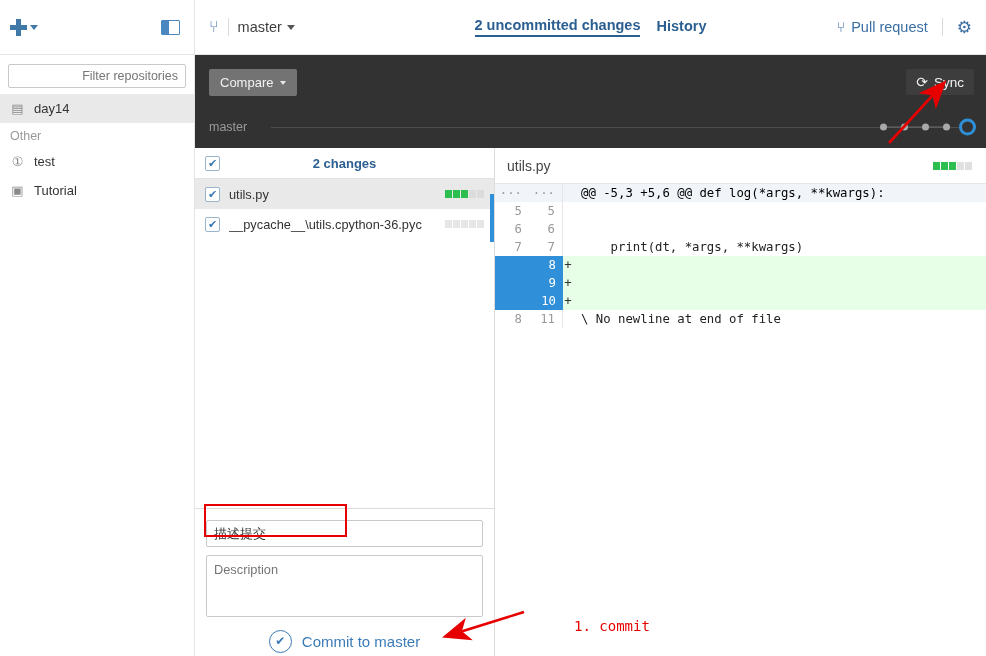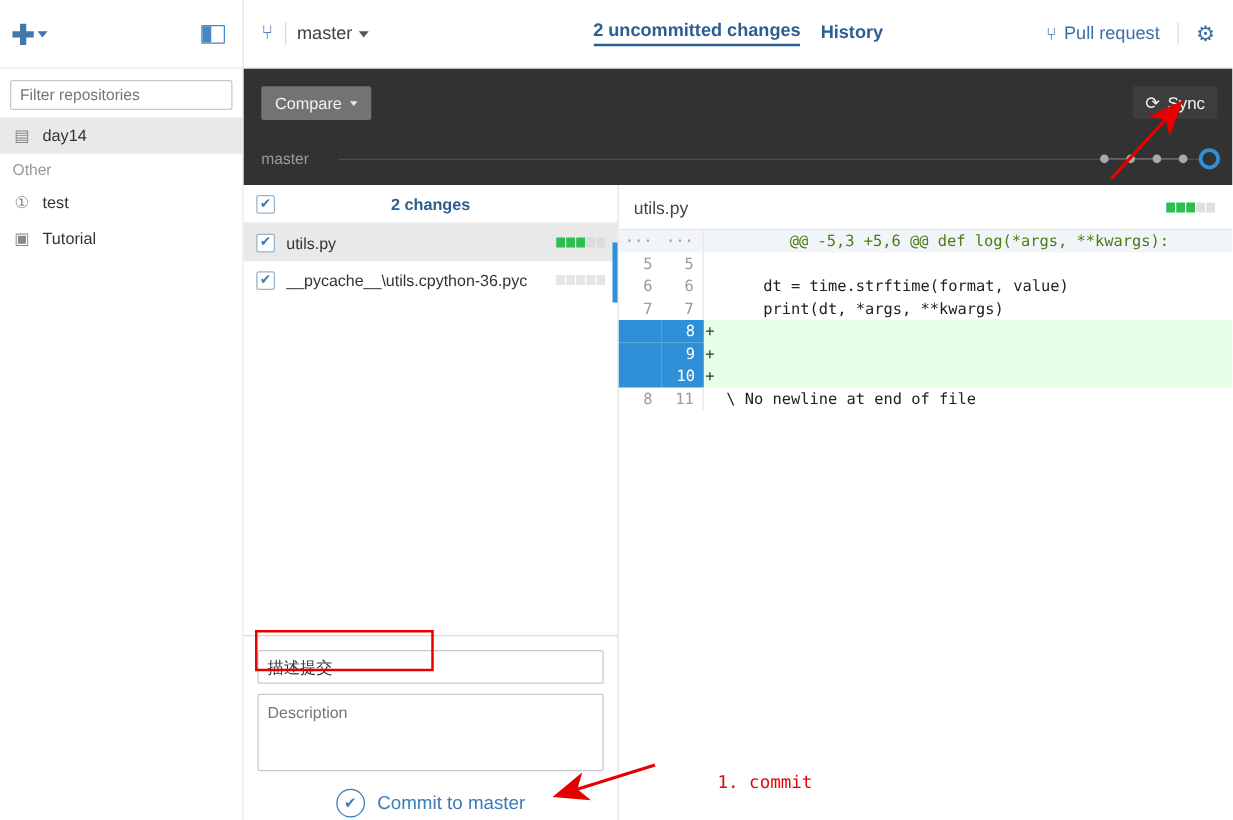--- a/index.html
+++ b/index.html
@@ -80,21 +80,21 @@
 
   
   .sidebar {
     position: absolute; top: 55px; left: 0; width: 195px; height: 601px;
     background: #ffffff; border-right: 1px solid #e4e4e4;
   }
   .filter-wrap { padding: 9px 8px 6px 8px; }
   .filter-input {
     width: 100%; height: 24px; border: 1px solid #c9c9c9; border-radius: 2px;
     padding: 0 7px; font-size: 12.5px; color: #7a7a7a;
-    font-family: "Liberation Sans", sans-serif; outline: none;
+    font-family: "Liberation Sans", sans-serif; outline: none; text-align: right;
   }
   .grp-label { font-size: 12.5px; color: #9a9a9a; padding: 6px 10px 4px 10px; }
   .repo-row {
     display: flex; align-items: center; gap: 9px; height: 29px;
     padding: 0 10px; font-size: 13px; color: #333; cursor: pointer;
   }
   .repo-row.sel { background: #e9e9e9; }
   .repo-ico { width: 15px; text-align: center; font-size: 13px; color: #8a8a8a; }
 
   
@@ -213,21 +213,21 @@
   .diff-blocks { position: absolute; right: 14px; display: flex; gap: 1px; }
   .code { font-family: "DejaVu Sans Mono", monospace; font-size: 12.3px; }
   .code-row { display: flex; height: 18px; align-items: center; }
   .gut {
     width: 34px; text-align: right; padding-right: 7px; color: #9a9a9a;
     flex: 0 0 auto; height: 18px; line-height: 18px;
   }
   .gut.sep { border-right: 1px solid #e6e6e6; }
   .code-txt { padding-left: 8px; white-space: pre; color: #222; flex: 1; height: 18px; line-height: 18px; }
   .row-hunk { background: #f1f4f9; }
-  .row-hunk .code-txt { color: #4d7c0f; text-align: center; }
+  .row-hunk .code-txt { color: #000000; }
   .row-add { background: #e6ffe6; }
   .gut-add { background: #2f8fd8; color: #ffffff; }
   .gut-blank { background: #2f8fd8; color: transparent; }
   .marker { width: 10px; flex: 0 0 auto; text-align: center; color: #333; height:18px; line-height:18px;}
 
   
   .anno-text {
     position: absolute; font-family: "DejaVu Sans Mono", monospace;
     font-size: 14px; color: #e60000;
   }
@@ -396,21 +396,20 @@
       </div>
       <div class="code-row">
         <span class="gut">5</span>
         <span class="gut sep">5</span>
         <span class="marker"></span>
       </div>
       <div class="code-row">
         <span class="gut">6</span>
         <span class="gut sep">6</span>
         <span class="marker"></span>
-        <span class="code-txt">    dt = time.strftime(format, value)</span>
       </div>
       <div class="code-row">
         <span class="gut">7</span>
         <span class="gut sep">7</span>
         <span class="marker"></span>
         <span class="code-txt">    print(dt, *args, **kwargs)</span>
       </div>
       <div class="code-row row-add">
         <span class="gut gut-blank"></span>
         <span class="gut gut-add">8</span>

